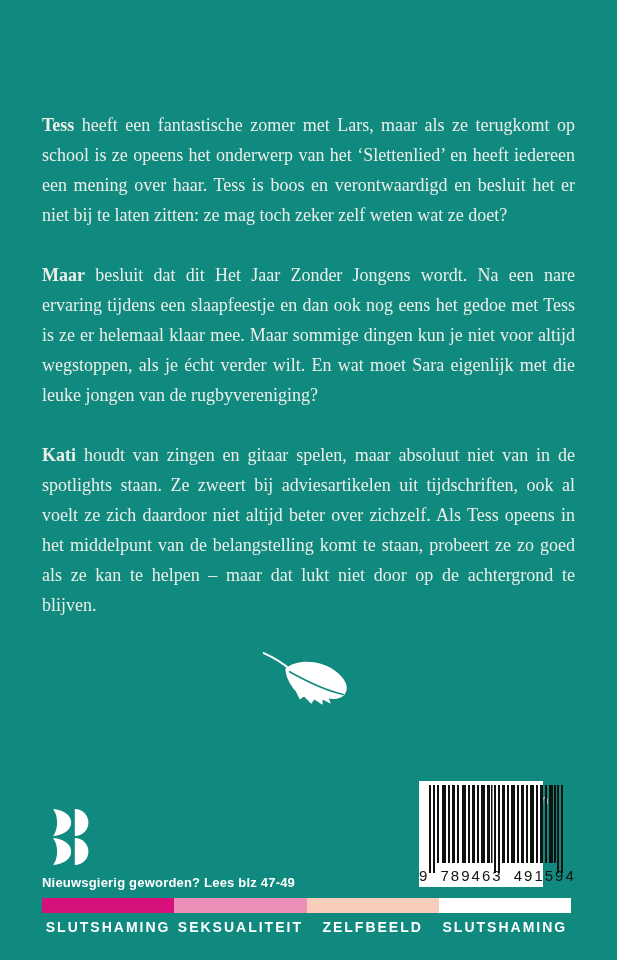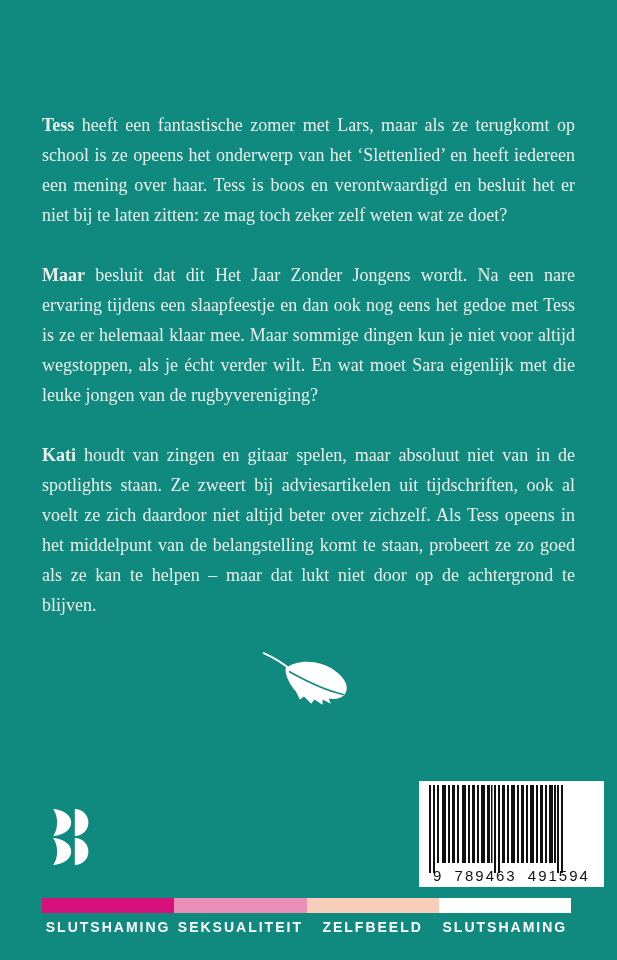--- a/index.html
+++ b/index.html
@@ -35,21 +35,21 @@
   
   .website{
     position:absolute;left:419px;top:792px;width:156px;
     text-align:center;
     font-family:"Liberation Sans",sans-serif;
     font-weight:bold;font-size:13px;letter-spacing:.3px;
     color:#f3cbdf;
   }
   
   .barcode-box{
-    position:absolute;left:419px;top:781px;width:185px;height:106px;
+    position:absolute;left:419px;top:781px;width:124px;height:106px;
     background:#ffffff;
   }
   .barcode-box svg{position:absolute;left:0;top:0;width:156px;height:106px;display:block;}
   .isbn{
     position:absolute;left:0;right:0;bottom:3px;
     text-align:center;
     font-family:"Liberation Sans",sans-serif;
     font-size:15px;color:#141414;
     letter-spacing:2px;word-spacing:5px;
     white-space:nowrap;
@@ -151,20 +151,21 @@
 
   <div class="logo-mark">
     <svg viewBox="0 0 64 62" xmlns="http://www.w3.org/2000/svg">
       <path d="M10,0 C22,1 30,7 30,15 C30,23 22,29 10,30 C16,22 16,8 10,0 Z" fill="currentColor"></path>
       <path d="M10,32 C22,33 30,39 30,47 C30,55 22,61 10,62 C16,54 16,40 10,32 Z" fill="currentColor"></path>
       <path d="M34,0 a15,15 0 0 1 0,30 z" fill="currentColor"></path>
       <path d="M34,32 a15,15 0 0 1 0,30 z" fill="currentColor"></path>
     </svg>
   </div>
 
+  <div class="teaser">Nieuwsgierig geworden? Lees blz 47-49</div>
 
   <div class="theme-bar">
       <div class="seg" style="background: rgb(214, 17, 123);"></div>
       <div class="seg" style="background: rgb(233, 143, 184);"></div>
       <div class="seg" style="background: rgb(248, 205, 186);"></div>
       <div class="seg" style="background: rgb(255, 255, 255);"></div>
     </div>
   <div class="theme-labels">
       <div class="lbl">SLUTSHAMING</div>
       <div class="lbl">SEKSUALITEIT</div>

